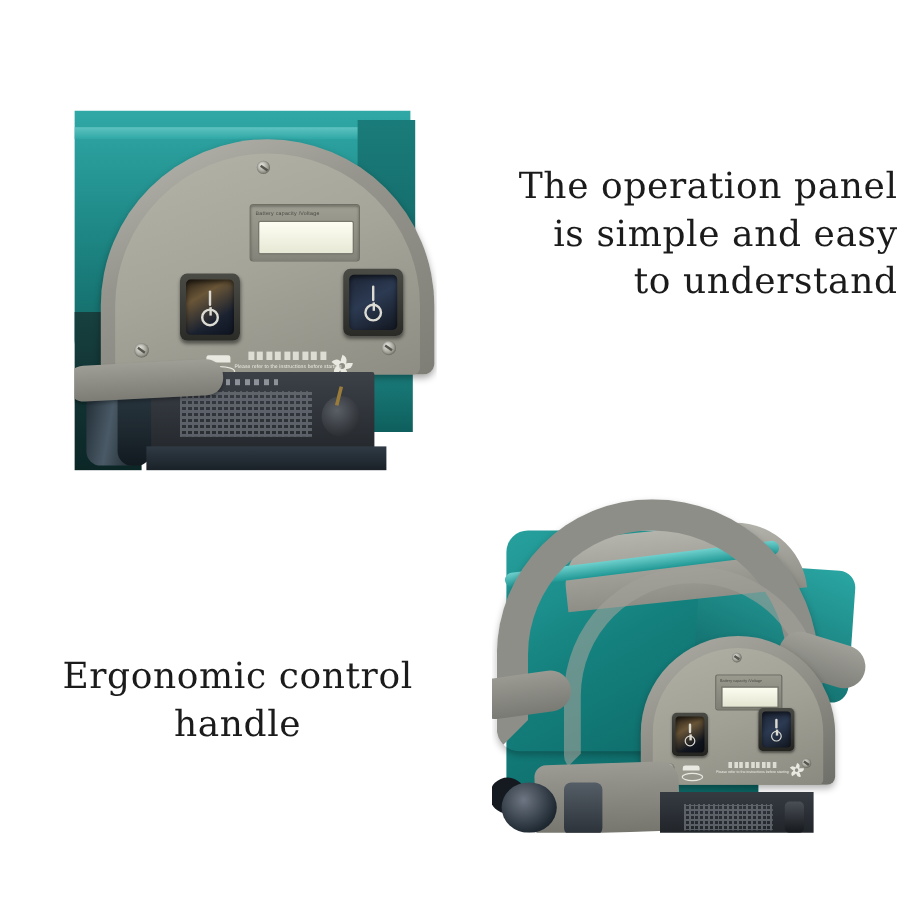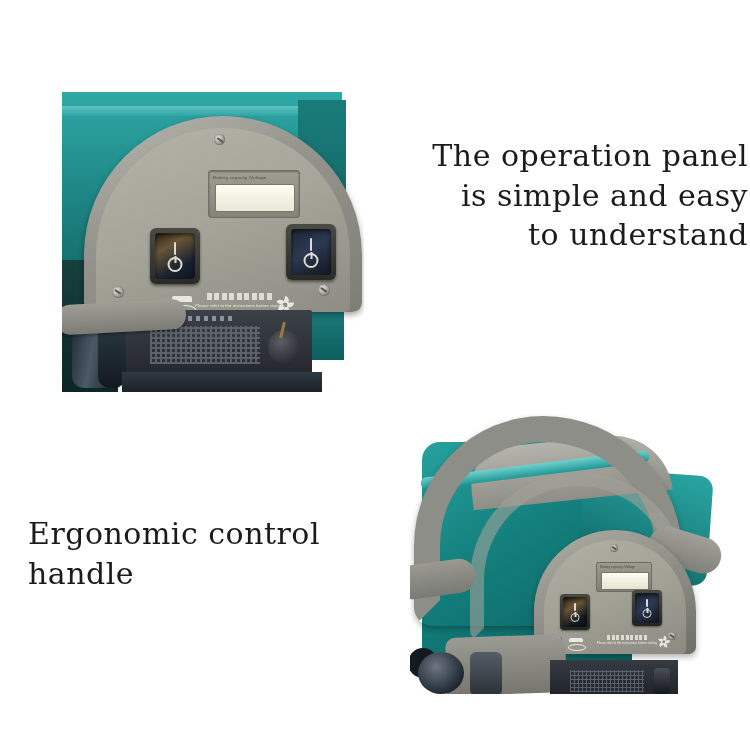--- a/index.html
+++ b/index.html
@@ -3,21 +3,21 @@
 <meta charset="utf-8">
 <style>
   html,body{margin:0;padding:0;background:#ffffff;}
   body{width:750px;height:750px;position:relative;overflow:hidden;
        font-family:"Liberation Serif", serif;}
 
   
   .caption{position:absolute;color:#1b1b1b;font-family:"DejaVu Serif",serif;
            font-size:30px;line-height:1.32;letter-spacing:.5px;white-space:pre-line;}
   #cap-top{left:418px;top:136px;width:330px;text-align:right;}
-  #cap-bottom{left:28px;top:514px;width:340px;text-align:left;}
+  #cap-bottom{left:28px;top:544px;width:340px;text-align:center;}
 
   
   .photo{position:absolute;overflow:hidden;background:#ffffff;}
   #photo-top{left:62px;top:92px;width:302px;height:300px;}
   #photo-bottom{left:410px;top:412px;width:312px;height:282px;}
 
   
   .teal-body{position:absolute;background:linear-gradient(#2fa8a6 0%,#1f8a88 45%,#116663 100%);}
   #t-teal{left:0px;top:0px;width:280px;height:205px;border-radius:0 0 14px 14px;}
   #t-teal-hl{position:absolute;left:0;top:14px;width:280px;height:10px;

